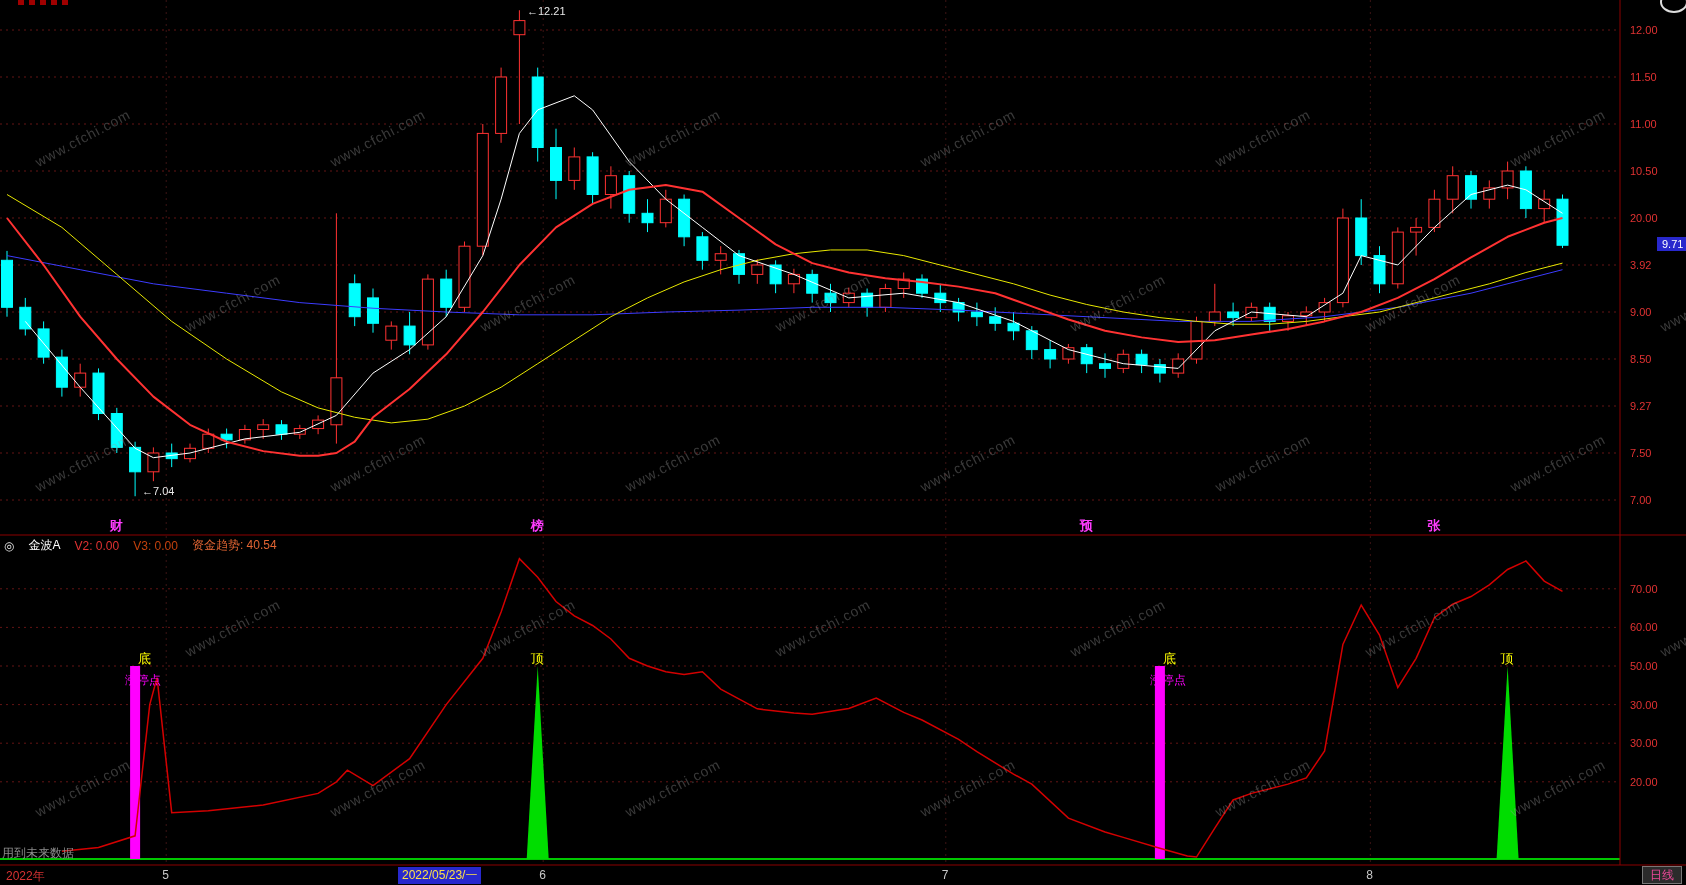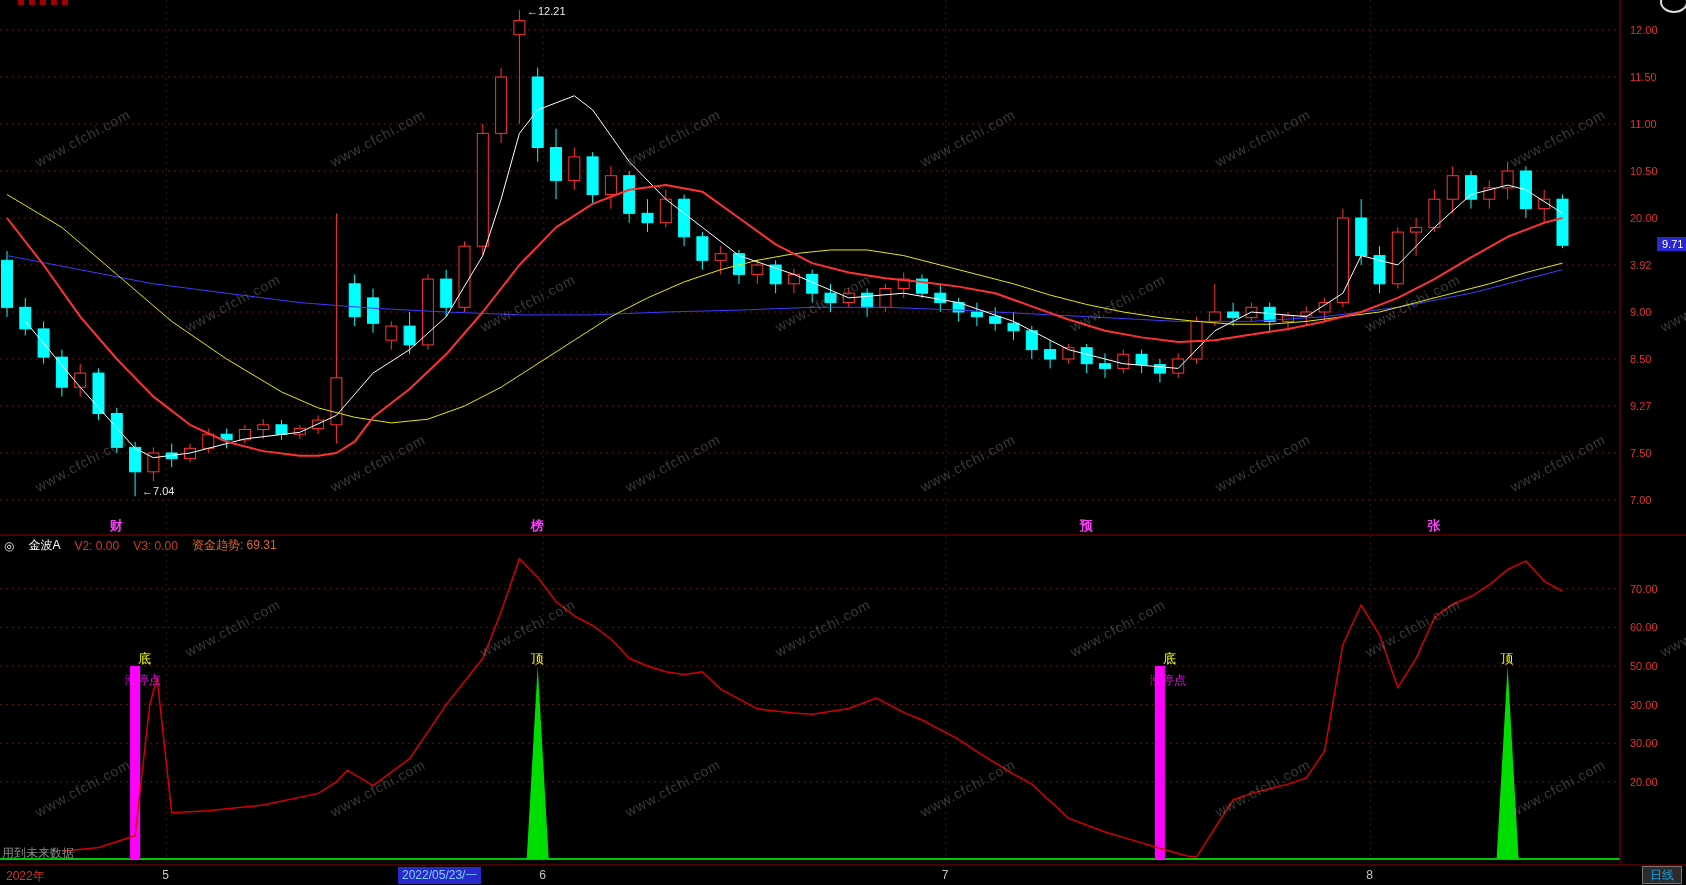--- a/index.html
+++ b/index.html
@@ -19,24 +19,24 @@
              font-size:11px;padding:1px 5px;margin-left:35px;}
   .marker{position:absolute;color:#e8e8e8;font-size:11px;white-space:nowrap;}
   .m-high{left:527px;top:5px;}
   .m-low{left:142px;top:485px;}
   #price-axis span,#ind-axis span{position:absolute;left:1630px;color:#e13232;font-size:11px;}
   #events span{position:absolute;top:517px;color:#ff3cff;font-size:13px;font-weight:bold;}
   #signals .sig-top{position:absolute;color:#ffff00;font-size:13px;}
   #signals .sig-sub{position:absolute;color:#ff00ff;font-size:12px;white-space:nowrap;}
   #xticks span{position:absolute;top:868px;color:#c8c8c8;font-size:12px;}
   .xaxis-year{position:absolute;left:6px;top:868px;color:#d83232;font-size:12px;}
-  .datebox{position:absolute;left:398px;top:867px;background:#2828cd;color:#7dd3fc;
+  .datebox{position:absolute;left:398px;top:867px;background:#2828cd;color:#fde047;
            font-size:12px;padding:0 4px;}
   .periodbox{position:absolute;right:4px;top:866px;border:1px solid #777;background:#2b2b2b;
-             color:#0ea5e9;font-size:12px;padding:0 7px;line-height:16px;}
+             color:#ec4899;font-size:12px;padding:0 7px;line-height:16px;}
   .future-note{position:absolute;left:2px;top:845px;color:#8c8c8c;font-size:12px;}
   .frag-tl{position:absolute;left:18px;top:0;width:52px;height:5px;
            background:repeating-linear-gradient(90deg,#a00000 0 6px,#000 6px 11px);}
   .frag-tr{position:absolute;left:1660px;top:-9px;width:24px;height:18px;border:2px solid #dddddd;
            border-radius:50%;background:#000;}
 </style>
 </head>
 <body>
 
 <div class="screen">
@@ -326,21 +326,21 @@
       <span style="left: 539.19px;">6</span>
       <span style="left: 941.79px;">7</span>
       <span style="left: 1366.35px;">8</span>
     </div>
 
   <div class="ind-header">
     <span class="icon">◎</span>
     <span class="ind-name">金波A</span>
     <span class="v2">V2: 0.00</span>
     <span class="v3">V3: 0.00</span>
-    <span class="trend">资金趋势: 69.31</span>
+    <span class="trend">资金趋势: 40.54</span>
   </div>
 
   <div class="price-tag">9.71</div>
   <span class="marker m-high">←12.21</span>
   <span class="marker m-low">←7.04</span>
 
   <span class="xaxis-year">2022年</span>
   <div class="datebox">2022/05/23/一</div>
   <div class="periodbox">日线</div>
 

